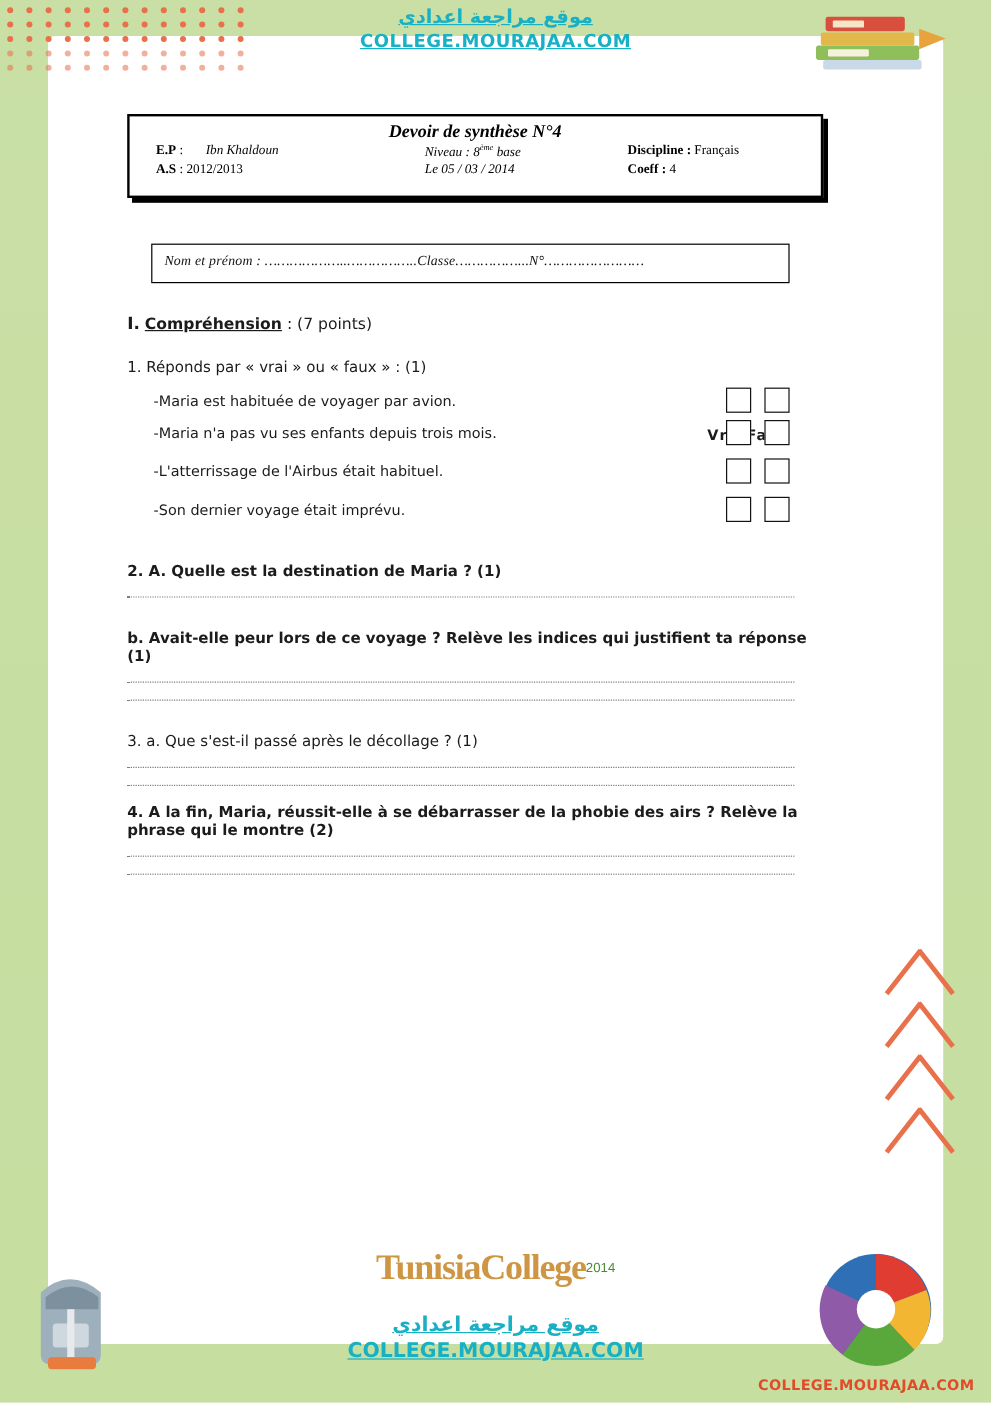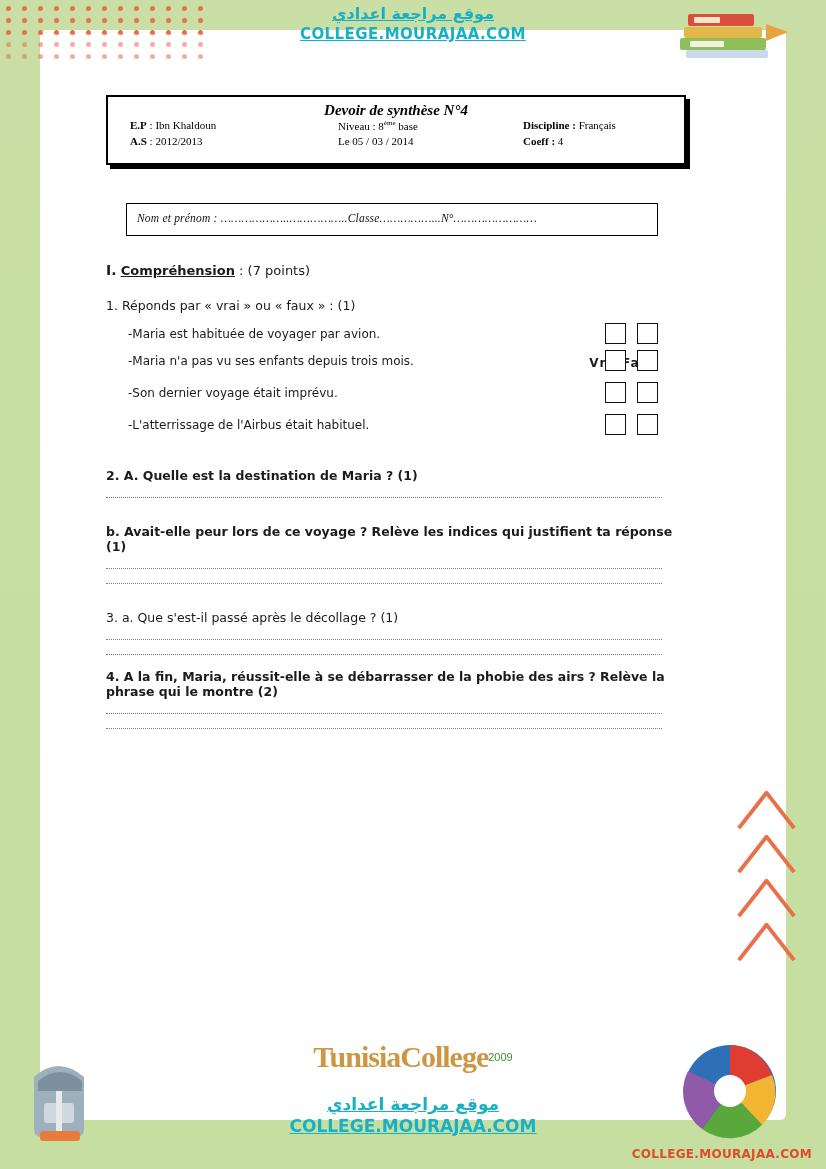--- a/index.html
+++ b/index.html
@@ -54,21 +54,21 @@
   }
   .exam-title{
     text-align:center;font-family:"Liberation Serif", serif;
     font-style:italic;font-weight:bold;font-size:15px;margin-top:5px;
   }
   .exam-row{position:relative;height:16px;font-size:11px;font-family:"Liberation Serif", serif;}
   .exam-col-l{position:absolute;left:22px;}
   .exam-col-c{position:absolute;left:230px;}
   .exam-col-r{position:absolute;left:415px;}
   .bold{font-weight:bold;}
-  .ital{}
+  .ital{font-style:italic;margin-left:16px;}
   sup{font-size:7px;}
   
   .name-box{
     position:absolute;left:126px;top:203px;width:530px;height:31px;
     border:1px solid #000000;background:#fff;
   }
   .name-box span{
     display:block;font-family:"Liberation Serif", serif;font-style:italic;
     font-size:11.5px;padding:8px 0 0 10px;color:#111;letter-spacing:.2px;
   }
@@ -260,22 +260,22 @@
   </div>
 
   <div style="position:relative;">
     <div class="q">1. Réponds par « vrai » ou « faux » : (1)</div>
     <div class="vf-head">
       <span>Vrai</span><span>Faux</span>
     </div>
     <div id="q1items">
         <div class="sub" style="position: relative; margin-top: 14px;"><span>-Maria est habituée de voyager par avion.</span><span class="box-pair" style="top: -4px;"><span class="cb"></span><span class="cb"></span></span></div>
         <div class="sub" style="position: relative; "><span>-Maria n'a pas vu ses enfants depuis trois mois.</span><span class="box-pair" style="top: -4px;"><span class="cb"></span><span class="cb"></span></span></div>
+        <div class="sub" style="position: relative; margin-top: 18px;"><span>-L'atterrissage de l'Airbus était habituel.</span><span class="box-pair" style="top: -4px;"><span class="cb"></span><span class="cb"></span></span></div>
         <div class="sub" style="position: relative; margin-top: 18px;"><span>-Son dernier voyage était imprévu.</span><span class="box-pair" style="top: -4px;"><span class="cb"></span><span class="cb"></span></span></div>
-        <div class="sub" style="position: relative; margin-top: 18px;"><span>-L'atterrissage de l'Airbus était habituel.</span><span class="box-pair" style="top: -4px;"><span class="cb"></span><span class="cb"></span></span></div>
       </div>
   </div>
 
   <div id="questions">
       <div style="margin-top: 36px;">
         <div class="q" style="margin-top: 0px; font-weight: 600;">2. A. Quelle est la destination de Maria ? (1)</div>
         <div class="dotline"></div>
       </div>
       <div style="margin-top: 26px;">
         <div class="q" style="margin-top: 0px; font-weight: 600;">b. Avait-elle peur lors de ce voyage ? Relève les indices qui justifient ta réponse (1)</div>
@@ -317,19 +317,19 @@
     <circle cx="48" cy="48" r="46" fill="#2f6fb5"></circle>
     <path d="M48 48 L48 2 A46 46 0 0 1 90 32z" fill="#e03c31"></path>
     <path d="M48 48 L90 32 A46 46 0 0 1 80 82z" fill="#f2b632"></path>
     <path d="M48 48 L80 82 A46 46 0 0 1 20 86z" fill="#5aa83c"></path>
     <path d="M48 48 L20 86 A46 46 0 0 1 6 28z" fill="#8f5aa8"></path>
     <circle cx="48" cy="48" r="16" fill="#ffffff"></circle>
   </svg>
 </div>
 
 <div class="footer-logo">
-  <span class="tc-logo"><span>TunisiaCollege</span></span><span class="tc-year">2009</span>
+  <span class="tc-logo"><span>TunisiaCollege</span></span><span class="tc-year">2014</span>
 </div>
 <div class="footer-site">
   <span class="ar">موقع مراجعة اعدادي</span>
   <span class="en">COLLEGE.MOURAJAA.COM</span>
 </div>
 <div class="corner-site">COLLEGE.MOURAJAA.COM</div>
 
 </body></html>

